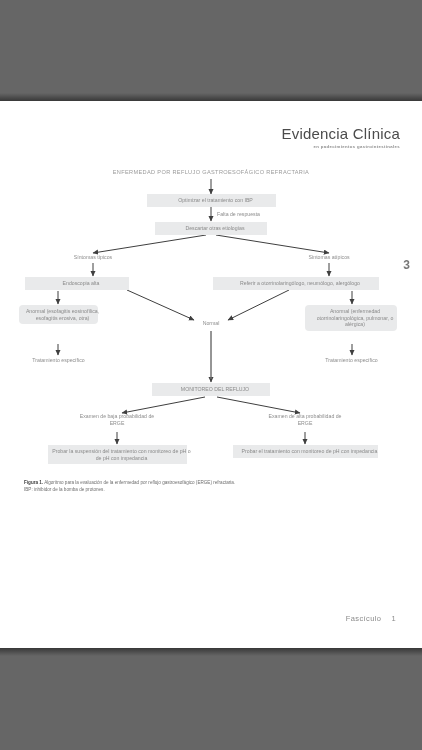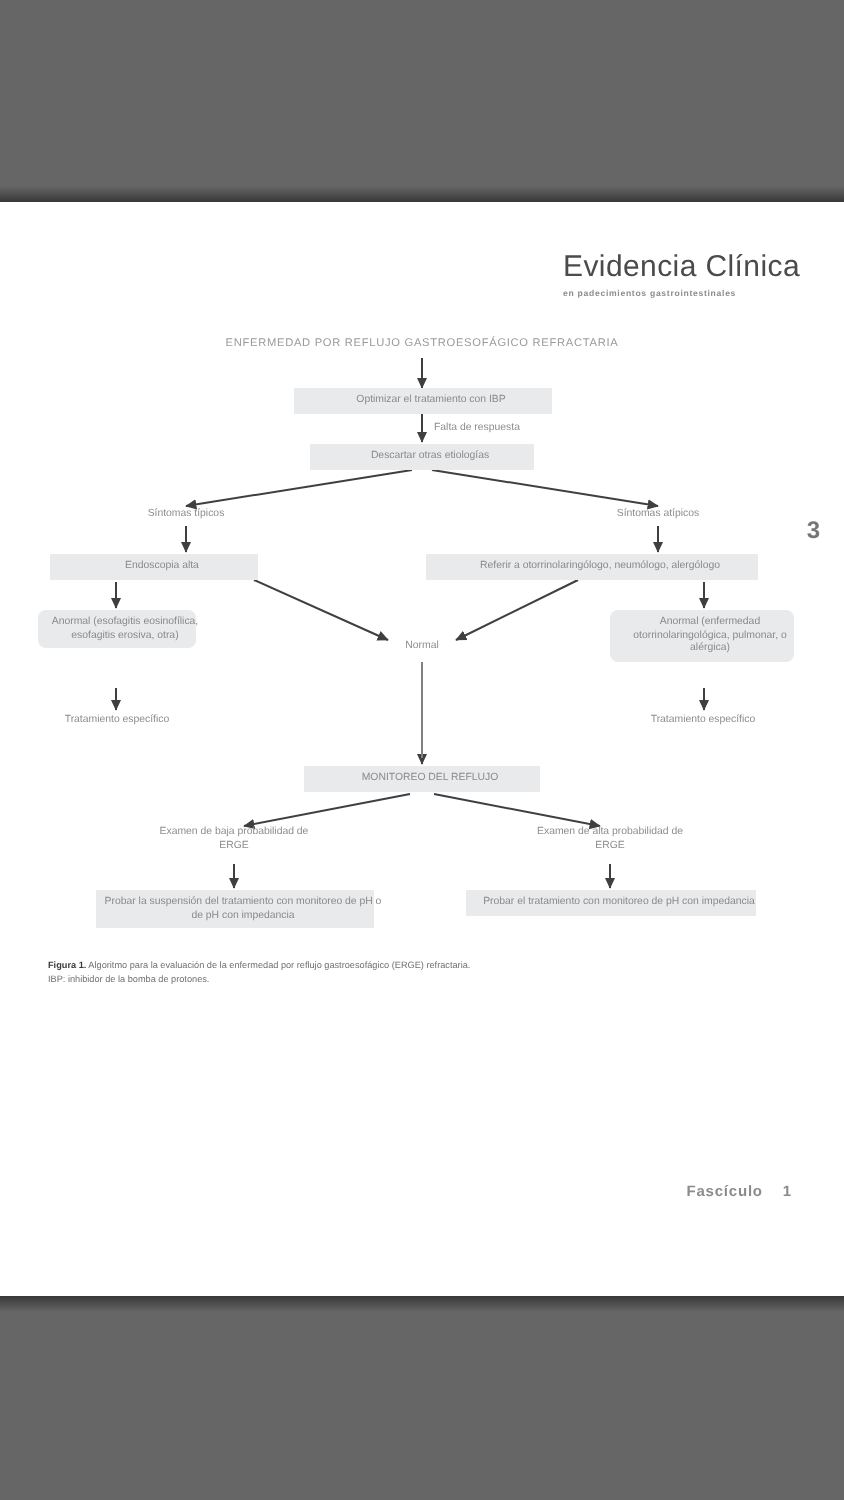--- a/index.html
+++ b/index.html
@@ -17,33 +17,33 @@
   .bar-bottom{position:absolute;left:0;top:648px;width:422px;height:102px;background:#666666;}
   .bar-bottom .shade{position:absolute;left:0;top:0;width:100%;height:8px;
       background:linear-gradient(to top,rgba(0,0,0,0) 0%,rgba(0,0,0,.45) 100%);}
 
   .page{
     position:absolute;left:0;top:101px;width:422px;height:547px;
     background:#ffffff;
   }
 
   
-  .brand{position:absolute;right:22px;top:25px;}
+  .brand{position:absolute;right:22px;top:25px;text-align:right;}
   .brand-title{
     font-size:15px;color:#4b4b4b;letter-spacing:.2px;line-height:1;
     font-weight:400;
   }
   .brand-sub{
     font-size:4.3px;color:#8d8d8d;font-weight:700;letter-spacing:.35px;
     margin-top:3px;text-transform:none;
   }
 
   .folio{position:absolute;right:12px;top:157px;font-size:12px;color:#777;font-weight:700;}
 
-  .footer{position:absolute;right:26px;top:490px;font-size:7.5px;color:#8b8b8b;letter-spacing:.4px;font-weight:bold;}
+  .footer{position:absolute;right:26px;top:513px;font-size:7.5px;color:#8b8b8b;letter-spacing:.4px;}
   .footer .num{margin-left:10px;}
 
   
   .chart{position:absolute;left:0;top:0;width:422px;height:547px;}
   svg.lines{position:absolute;left:0;top:0;width:422px;height:547px;}
 
   .node{position:absolute;box-sizing:border-box;}
   .node .txt{
     display:block;width:100%;
     color:#8a8a8a;text-align:center;line-height:1.28;

